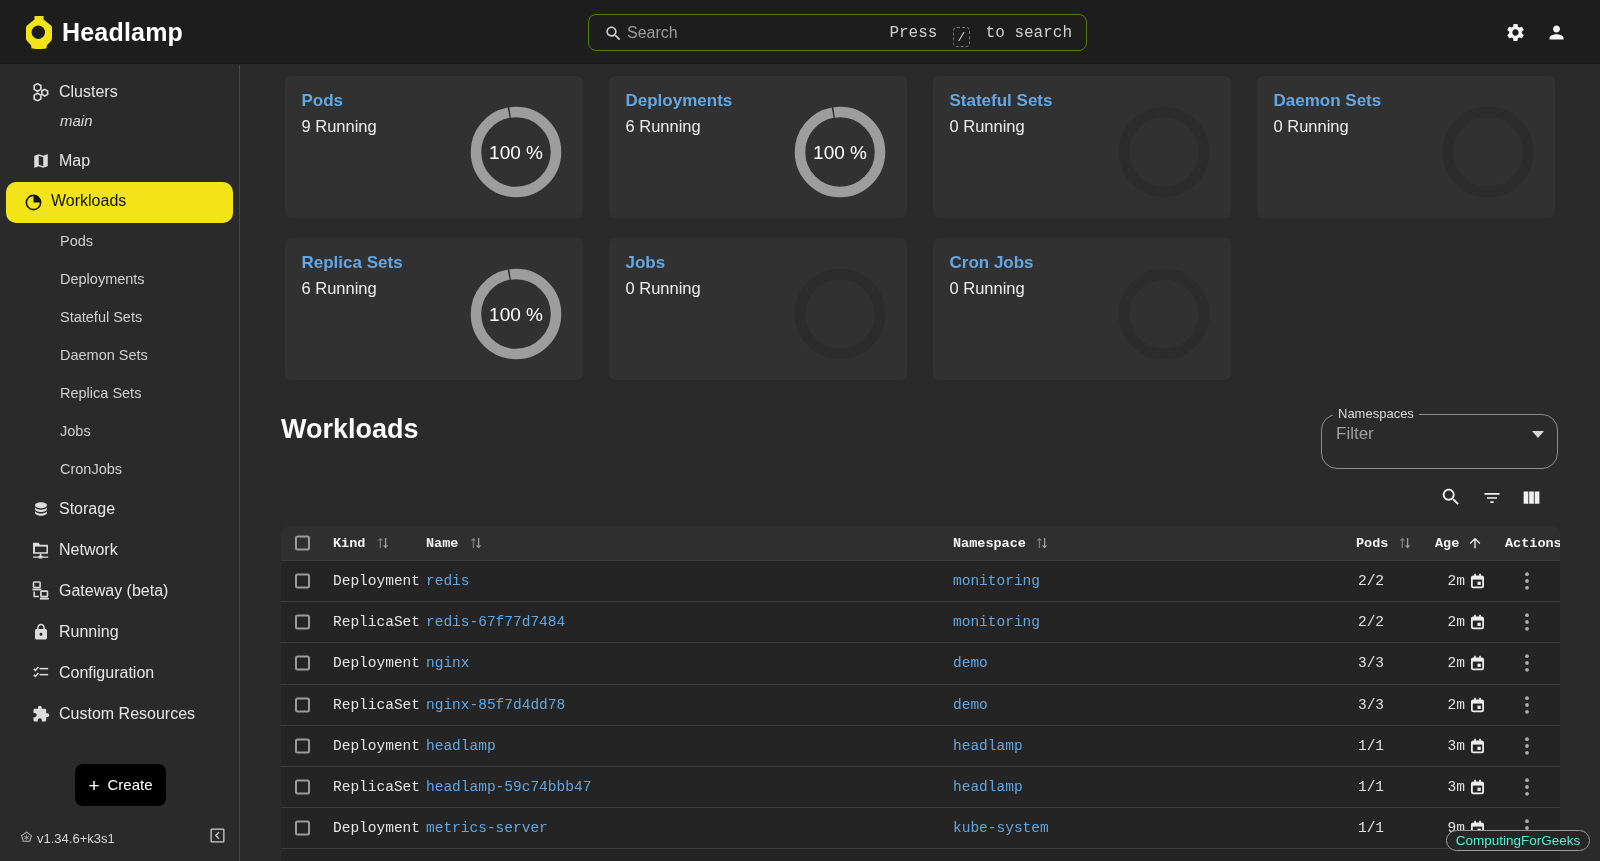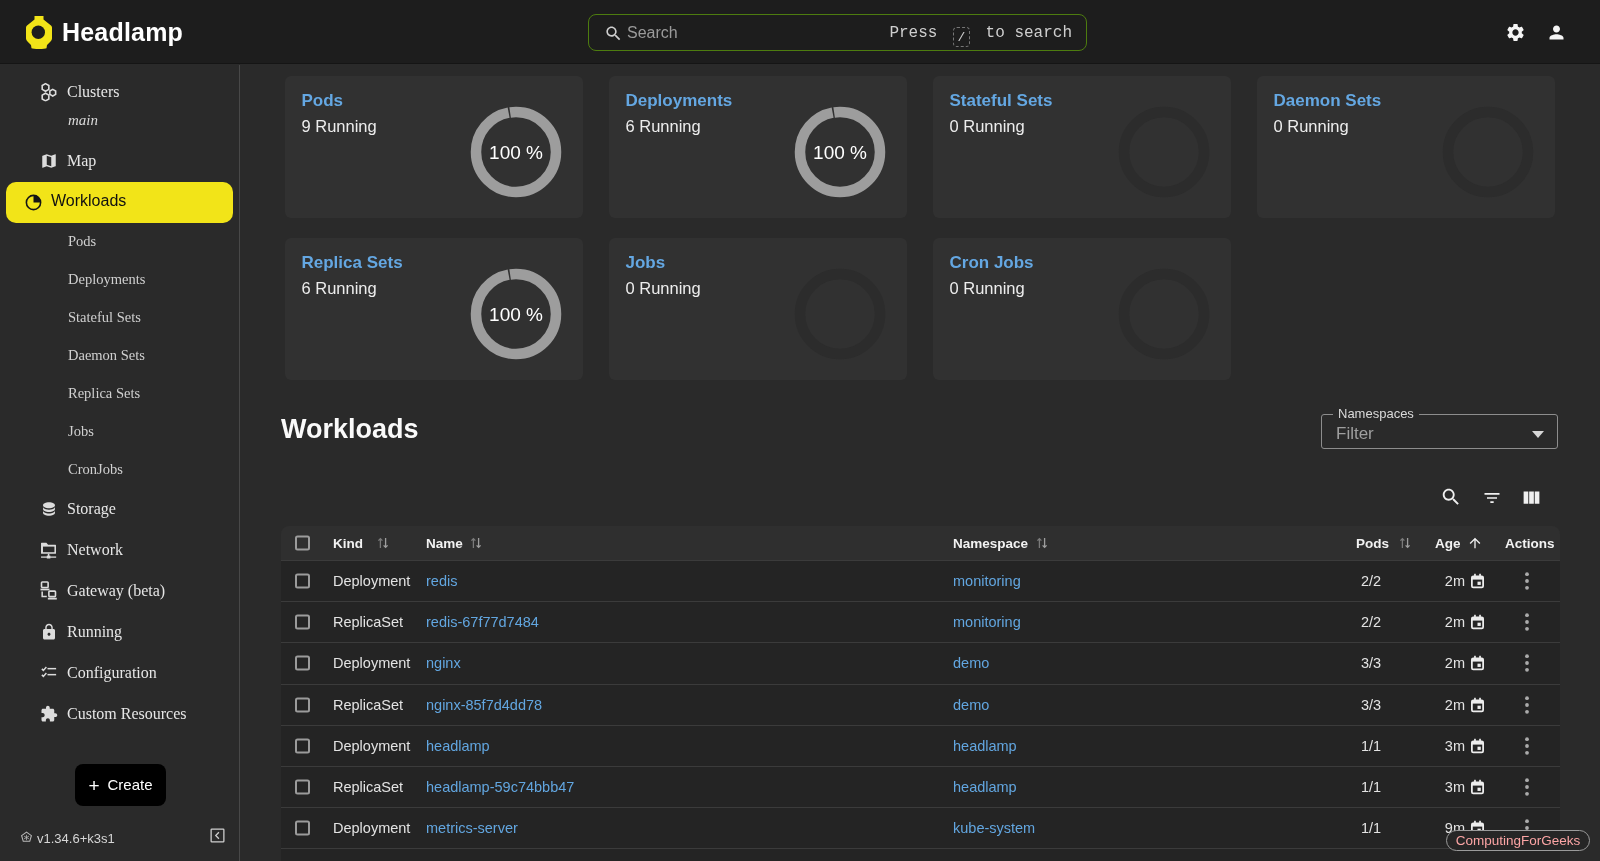--- a/index.html
+++ b/index.html
@@ -19,21 +19,21 @@
 #searchbox .ph { position:absolute; left:38px; top:9px; font-size:16px; color:#9b9b9b; }
 #searchbox .press { position:absolute; right:14px; top:9px; font-size:16px; color:#cfcfcf;font-family:Liberation Mono, monospace; }
 #searchbox .key { display:inline-block; width:17px; height:20px; border:1px dashed #777;
   border-radius:4px; text-align:center; font-size:13px; line-height:20px; color:#cfcfcf;
   vertical-align:-4px; margin:0 6px; }
 .tbicon { position:absolute; top:22px; }
 
 
 #sidebar { position:absolute; left:0; top:65px; width:240px; height:796px;
   background:#2a2a2a; border-right:1px solid #484848; z-index:20; }
-.nav { position:absolute; left:16px; width:239px; height:40px;font-family:Liberation Serif, serif; }
+.nav { position:absolute; left:8px; width:239px; height:40px; }
 .nav .ic { position:absolute; left:24px; top:50%; transform:translateY(-50%); width:18px; height:18px; }
 .nav .lb { position:absolute; left:51px; top:50%; transform:translateY(-50%);
   font-size:16px; color:#e6e6e6; white-space:nowrap; }
 .nav.sub .lb { left:52px; font-size:14.5px; color:#d0d0d0; }
 #selpill { position:absolute; left:6px; top:117px; width:227px; height:41px;
   background:#f2e418; border-radius:10px; }
 #selpill .ic { position:absolute; left:18px; top:11px; }
 #selpill .lb { position:absolute; left:45px; top:10px; font-size:16px; color:#111; }
 #createbtn { position:absolute; left:75px; top:699px; width:91px; height:42px;
   background:#000000; border-radius:8px; color:#fff; font-size:15px;
@@ -42,55 +42,55 @@
 #version .vt { position:absolute; left:37px; top:13px; font-size:13px; color:#d6d6d6; }
 
 
 .card { position:absolute; width:298px; height:142px; background:#313131; border-radius:6px; }
 .card .ct { position:absolute; left:16.5px; top:15px; font-size:17px; font-weight:bold; color:#64a7e2; }
 .card .cr { position:absolute; left:16.5px; top:41px; font-size:16.5px; color:#ededed; }
 .card .donut { position:absolute; left:185px; top:30px; }
 
 
 #h1w { position:absolute; left:281px; top:414px; font-size:27px; font-weight:bold; color:#fafafa; }
-#nsfilter { position:absolute; left:1321px; top:414px; width:237px; height:35px;
-  border:1px solid #8d8d8d; border-radius:3px; }
+#nsfilter { position:absolute; left:1321px; top:414px; width:237px; height:55px;
+  border:1px solid #8d8d8d; border-radius:16px; }
 #nsfilter .lab { position:absolute; left:11px; top:-9px; background:#2a2a2a; padding:0 5px;
   font-size:13px; color:#dadada; }
 #nsfilter .fil { position:absolute; left:14px; top:9px; font-size:17px; color:#9f9f9f; }
 #nsfilter .arr { position:absolute; right:13px; top:16px; width:0; height:0;
   border-left:6px solid transparent; border-right:6px solid transparent;
   border-top:7px solid #d6d6d6; }
 .tool { position:absolute; }
 
 
 #table { position:absolute; left:281px; top:526px; width:1279px; height:335px;
   overflow:hidden; border-radius:8px 8px 0 0; }
 #thead { position:relative; height:34px; background:#2f2f2f; }
 .trow { position:relative; height:41.2px; background:#242424; border-top:1px solid #3b3b3b; }
 .trow.p8 { height:14px; }
 .cell { position:absolute; top:50%; transform:translateY(-50%); font-size:14.5px;
-  color:#e3e3e3; white-space:nowrap; }
+  color:#e3e3e3; white-space:nowrap;font-family:Liberation Mono, monospace; }
 #thead .cell { font-weight:bold; color:#f2f2f2; font-size:13.5px; }
 .cb { position:absolute; left:14px; top:50%; transform:translateY(-50%); width:15px; height:15px;
   border:2px solid #9b9b9b; border-radius:2.5px; }
 a.lk { color:#62a6e0; text-decoration:none; }
 .c-kind { left:52px; }
 .c-name { left:145px; }
 .c-ns { left:672px; }
 .c-pods { left:1060px; width:60px; text-align:center; }
 .c-age { left:1120px; width:64px; text-align:right; }
 .c-cal { left:1189px; top:50%; transform:translateY(-50%); position:absolute; }
 .c-act { left:1243px; top:50%; transform:translateY(-50%); position:absolute; }
 .sorticon { position:absolute; top:50%; transform:translateY(-50%); }
 
 
 #watermark { position:absolute; left:1446px; top:830px; width:144px; height:21px;
   background:#262626; border:1px solid #9a9a9a; border-radius:10.5px; z-index:50;
-  font-size:13.5px; color:#fca5a5; text-align:center; line-height:19px; }
+  font-size:13.5px; color:#5eead4; text-align:center; line-height:19px; }
 </style>
 </head>
 <body>
 <div id="app">
 
 <header id="topbar">
   <svg id="logo" viewBox="0 0 26 33">
     <path fill="#f2e418" d="M8.5 0 h9 v3.5 l7.5 6 q1 0.8 1 2 v11 q0 1.5 -1.5 3 l-3.5 3.5 -0.5 3.2 q-1.5 0.8 -7.5 0.8 t-7.5 -0.8 l-0.5 -3.2 -3.5 -3.5 q-1.5 -1.5 -1.5 -3 v-11 q0 -1.2 1 -2 l7.5 -6 z"></path>
     <circle cx="12.3" cy="16.3" r="6.7" fill="#1d1d1d"></circle>
   </svg>

